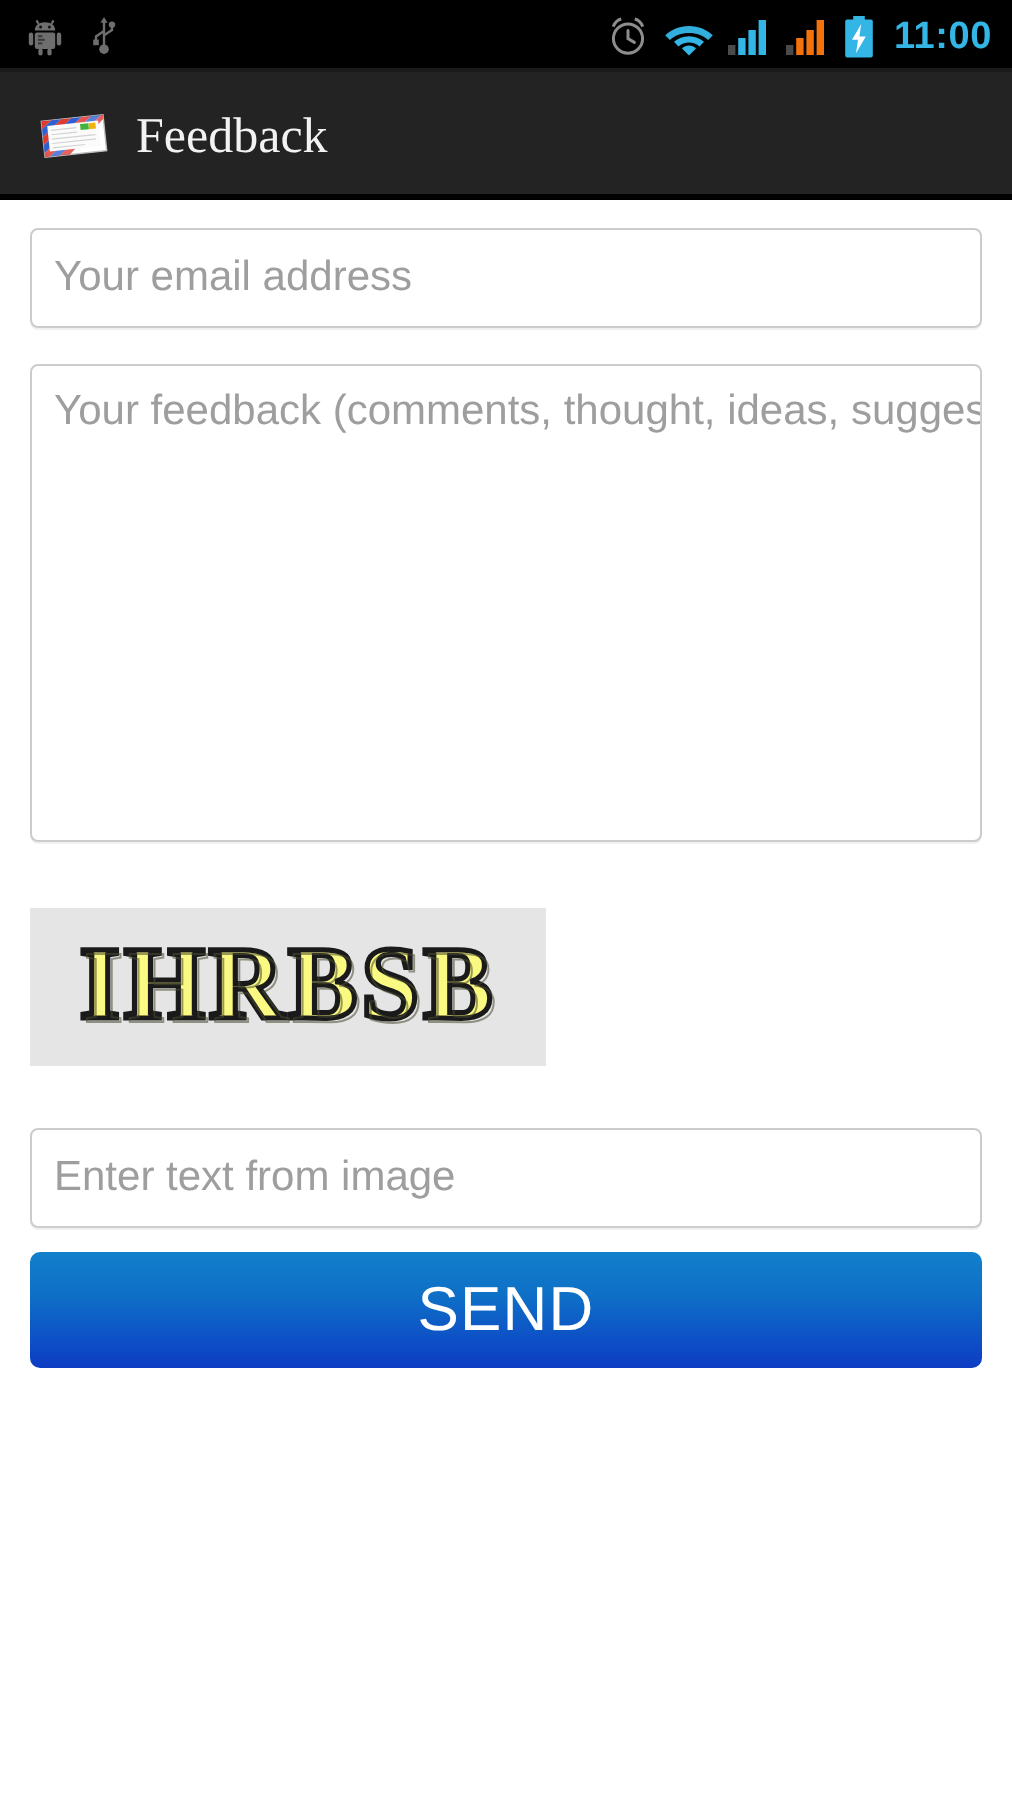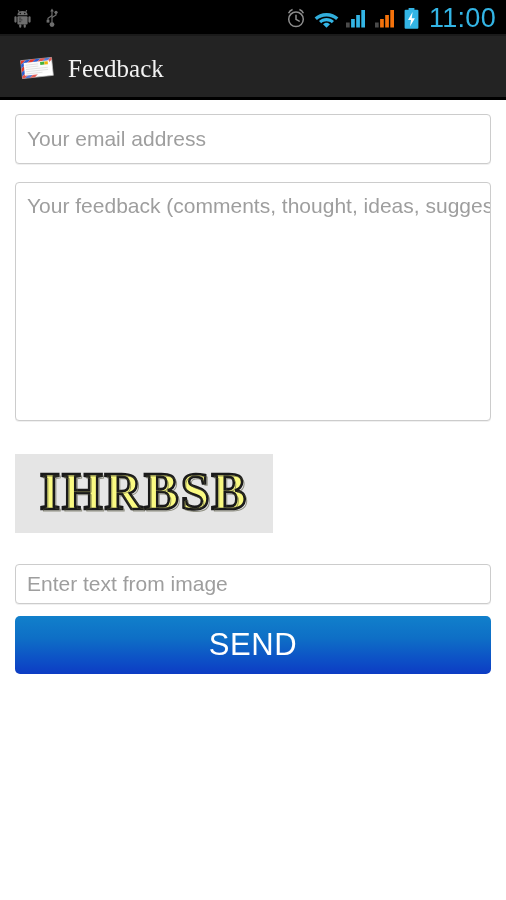--- a/index.html
+++ b/index.html
@@ -33,25 +33,26 @@
   }
   #status-right {
     margin-left: auto;
     display: flex;
     align-items: center;
     gap: 7px;
   }
   .sb-icon { display: block; }
   #status-clock {
     color: #33b5e5;
-    font-size: 27px;
+    font-size: 19px;
     letter-spacing: 0.3px;
     line-height: 1;
     padding-left: 3px;
     font-family: "Liberation Sans", sans-serif;
+    font-weight: bold;
   }
   #status-underline {
     position: absolute;
     left: 0; right: 0; bottom: 0;
     height: 2px;
     background: #1a1a1a;
   }
 
   
   #action-bar {
@@ -137,21 +138,21 @@
     height: 79px;
     background: #e5e5e5;
     display: flex;
     align-items: center;
     justify-content: center;
     overflow: hidden;
   }
   #captcha-svg { display: block; }
 
   #captcha-input {
-    height: 40px;
+    height: 50px;
     padding: 0 11px;
   }
 
   
   #send-button {
     display: block;
     width: 476px;
     height: 58px;
     margin-top: 12px;
     border: none;

